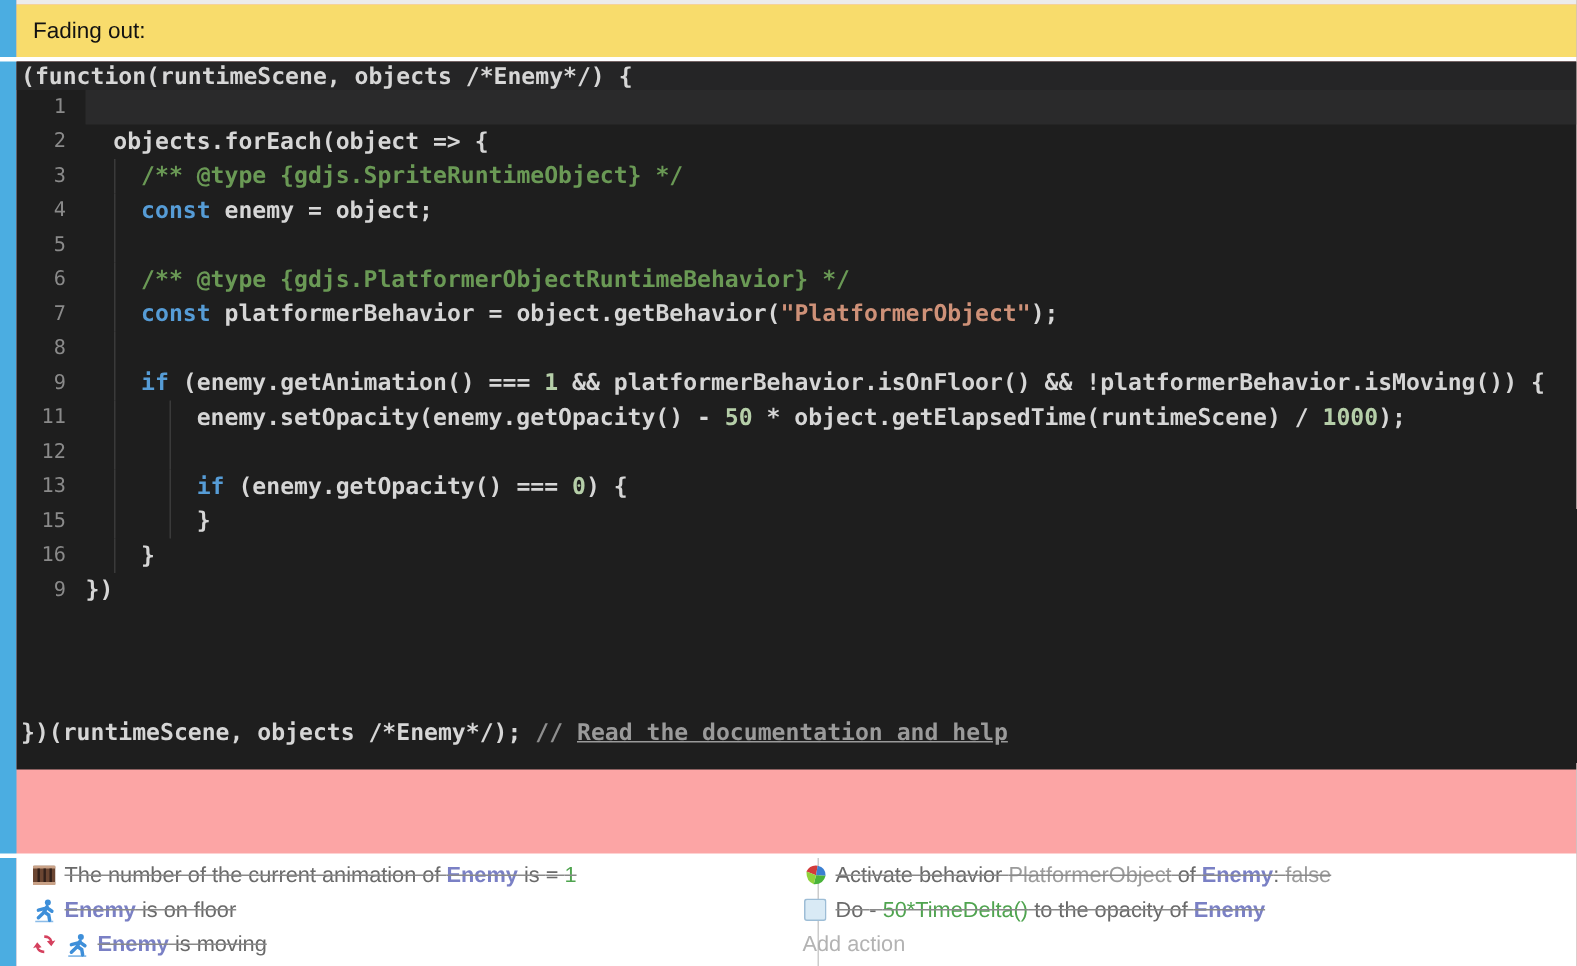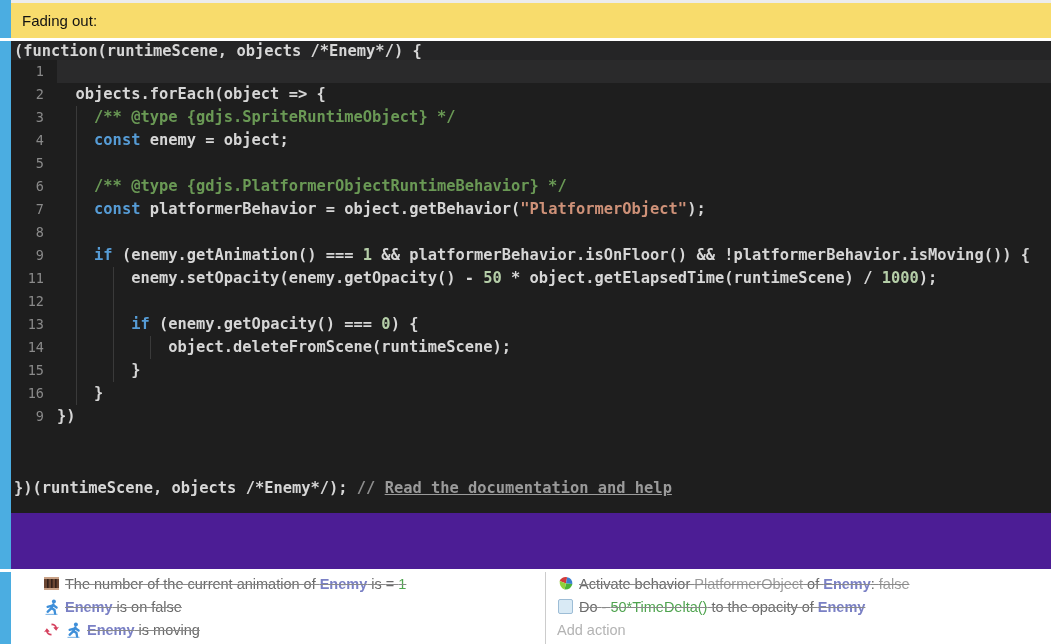--- a/index.html
+++ b/index.html
@@ -1,17 +1,17 @@
 <!DOCTYPE html>
 <html><head>
 <meta charset="utf-8">
 <style>
   * { margin:0; padding:0; box-sizing:border-box; }
   html,body { width:1051px; height:644px; overflow:hidden; background:#fff; }
-  .root { position:relative; width:1051px; height:644px; background:#4c1d95; font-family:"Liberation Sans", sans-serif; }
+  .root { position:relative; width:1051px; height:644px; background:#fca5a5; font-family:"Liberation Sans", sans-serif; }
 
   .blue-strip { position:absolute; left:0; top:0; width:11px; height:644px; background:#4BADE1; }
   .top-line { position:absolute; left:11px; top:0; right:0; height:3px; background:#ECECEC; }
 
   .title-bar { position:absolute; left:11px; top:3px; right:0; height:35px; background:#F8DC6C;
                display:flex; align-items:center; padding-left:11px; color:#121212; font-size:15px; }
 
   .sep { position:absolute; left:0; right:0; background:#fff; }
   .sep1 { top:38px; height:3px; }
   .sep2 { top:569px; height:3px; }
@@ -32,21 +32,21 @@
   .tk-str   { color:#CE9178; }
   .tk-num   { color:#B5CEA8; }
   .tk-gray  { color:#8F8F8F; }
   .tk-link  { color:#9A9A9A; text-decoration:underline; cursor:pointer; }
   .ed-footer { position:absolute; left:3px; bottom:14px; height:22px; line-height:22px; white-space:pre;margin-top:40px; }
 
   .events { position:absolute; left:11px; top:572px; right:0; bottom:0; background:#fff; font-size:14.5px; color:#666; }
   .col-divider { position:absolute; left:534px; top:0; bottom:0; width:1px; background:#CCCCCC; }
   .conditions { position:absolute; left:0; top:0; width:534px; }
   .actions { position:absolute; left:516px; right:0; top:0; }
-  .row { height:23px; display:flex; align-items:center; gap:5px; padding-left:10px; overflow:hidden; white-space:pre;margin-left:22px; }
+  .row { height:23px; display:flex; align-items:center; gap:5px; padding-left:10px; overflow:hidden; white-space:pre; }
   .actions .row { padding-left:8px; }
   .strike { text-decoration:line-through; text-decoration-color:#8A8A8A; }
   .seg-t    { color:#6A6A6A; }
   .seg-obj  { color:#7A80C5; font-weight:bold; }
   .seg-num  { color:#4FA44F; }
   .seg-param{ color:#9B9B9B; }
   .add-row  { color:#B3B3B3; cursor:pointer; }
   .icon { display:inline-flex; align-items:center; justify-content:center; width:17px; height:17px; flex:none; }
 </style>
 </head>
@@ -68,21 +68,20 @@
         <div class="cl"><span class="ln">3</span><span class="lt"><span class="guide" style="left: calc(2ch);"></span><span class="tk-plain">    </span><span class="tk-com">/** @type {gdjs.SpriteRuntimeObject} */</span></span></div>
         <div class="cl"><span class="ln">4</span><span class="lt"><span class="guide" style="left: calc(2ch);"></span><span class="tk-plain">    </span><span class="tk-kw">const</span><span class="tk-plain"> enemy = object;</span></span></div>
         <div class="cl"><span class="ln">5</span><span class="lt"><span class="guide" style="left: calc(2ch);"></span></span></div>
         <div class="cl"><span class="ln">6</span><span class="lt"><span class="guide" style="left: calc(2ch);"></span><span class="tk-plain">    </span><span class="tk-com">/** @type {gdjs.PlatformerObjectRuntimeBehavior} */</span></span></div>
         <div class="cl"><span class="ln">7</span><span class="lt"><span class="guide" style="left: calc(2ch);"></span><span class="tk-plain">    </span><span class="tk-kw">const</span><span class="tk-plain"> platformerBehavior = object.getBehavior(</span><span class="tk-str">"PlatformerObject"</span><span class="tk-plain">);</span></span></div>
         <div class="cl"><span class="ln">8</span><span class="lt"><span class="guide" style="left: calc(2ch);"></span></span></div>
         <div class="cl"><span class="ln">9</span><span class="lt"><span class="guide" style="left: calc(2ch);"></span><span class="tk-plain">    </span><span class="tk-kw">if</span><span class="tk-plain"> (enemy.getAnimation() === </span><span class="tk-num">1</span><span class="tk-plain"> &amp;&amp; platformerBehavior.isOnFloor() &amp;&amp; !platformerBehavior.isMoving()) {</span></span></div>
         <div class="cl"><span class="ln">11</span><span class="lt"><span class="guide" style="left: calc(2ch);"></span><span class="guide" style="left: calc(6ch);"></span><span class="tk-plain">        enemy.setOpacity(enemy.getOpacity() - </span><span class="tk-num">50</span><span class="tk-plain"> * object.getElapsedTime(runtimeScene) / </span><span class="tk-num">1000</span><span class="tk-plain">);</span></span></div>
         <div class="cl"><span class="ln">12</span><span class="lt"><span class="guide" style="left: calc(2ch);"></span><span class="guide" style="left: calc(6ch);"></span></span></div>
         <div class="cl"><span class="ln">13</span><span class="lt"><span class="guide" style="left: calc(2ch);"></span><span class="guide" style="left: calc(6ch);"></span><span class="tk-plain">        </span><span class="tk-kw">if</span><span class="tk-plain"> (enemy.getOpacity() === </span><span class="tk-num">0</span><span class="tk-plain">) {</span></span></div>
-        <div class="cl"><span class="ln">14</span><span class="lt"><span class="guide" style="left: calc(2ch);"></span><span class="guide" style="left: calc(6ch);"></span><span class="guide" style="left: calc(10ch);"></span><span class="tk-plain">            object.deleteFromScene(runtimeScene);</span></span></div>
         <div class="cl"><span class="ln">15</span><span class="lt"><span class="guide" style="left: calc(2ch);"></span><span class="guide" style="left: calc(6ch);"></span><span class="tk-plain">        }</span></span></div>
         <div class="cl"><span class="ln">16</span><span class="lt"><span class="guide" style="left: calc(2ch);"></span><span class="tk-plain">    }</span></span></div>
         <div class="cl"><span class="ln">9</span><span class="lt"><span class="tk-plain">})</span></span></div>
       </div>
     <div class="ed-footer" id="ed-footer"><span class="tk-plain">})(runtimeScene, objects /*Enemy*/); </span><span class="tk-gray">// </span><span class="tk-link">Read the documentation and help</span></div>
   </div>
 
   <div class="sep sep2"></div>
 
   <div class="events">
@@ -97,21 +96,21 @@
             </svg></span><span class="strike"><span class="seg-t">The number of the current animation of </span><span class="seg-obj">Enemy</span><span class="seg-t"> is </span><span class="seg-t">= </span><span class="seg-num">1</span></span></div>
         <div class="row"><span class="icon"><svg width="15" height="16" viewBox="0 0 14 16">
               <circle cx="9.4" cy="2.6" r="2" fill="#3E8FD9"></circle>
               <g fill="none" stroke="#3E8FD9" stroke-width="2.3" stroke-linecap="round">
                 <path d="M8.9 5.3 L6.9 9.2"></path>
                 <path d="M3.1 7.8 L8.9 6.3 L12.1 8.5"></path>
                 <path d="M6.9 9.2 L3.1 12.8"></path>
                 <path d="M7.1 9 L10 11 L10.6 14.6"></path>
               </g>
               <rect x="1" y="14.8" width="12" height="1.2" fill="#3E8FD9" opacity="0.6"></rect>
-            </svg></span><span class="strike"><span class="seg-obj">Enemy</span><span class="seg-t"> is on false</span></span></div>
+            </svg></span><span class="strike"><span class="seg-obj">Enemy</span><span class="seg-t"> is on floor</span></span></div>
         <div class="row"><span class="icon"><svg width="15" height="15" viewBox="0 0 16 16">
               <g fill="#D5415E">
                 <path d="M8 1.6 a6.2 6.2 0 0 1 5.9 4.2 l2.1 -0.7 -3 4.3 -3.1 -3.6 2.1 -0.5 A4.3 4.3 0 0 0 8 3.6 z"></path>
                 <path d="M8 14.4 a6.2 6.2 0 0 1 -5.9 -4.2 l-2.1 0.7 3 -4.3 3.1 3.6 -2.1 0.5 A4.3 4.3 0 0 0 8 12.4 z"></path>
               </g>
             </svg></span><span class="icon"><svg width="15" height="16" viewBox="0 0 14 16">
               <circle cx="9.4" cy="2.6" r="2" fill="#3E8FD9"></circle>
               <g fill="none" stroke="#3E8FD9" stroke-width="2.3" stroke-linecap="round">
                 <path d="M8.9 5.3 L6.9 9.2"></path>
                 <path d="M3.1 7.8 L8.9 6.3 L12.1 8.5"></path>

